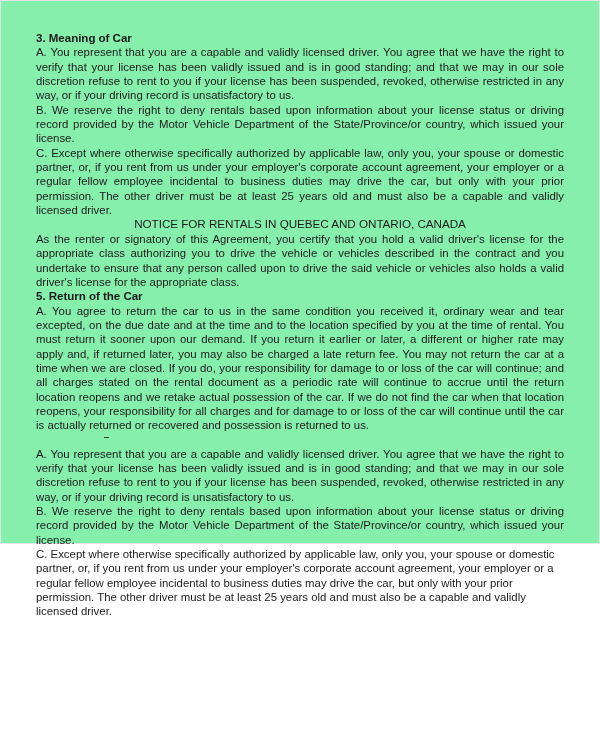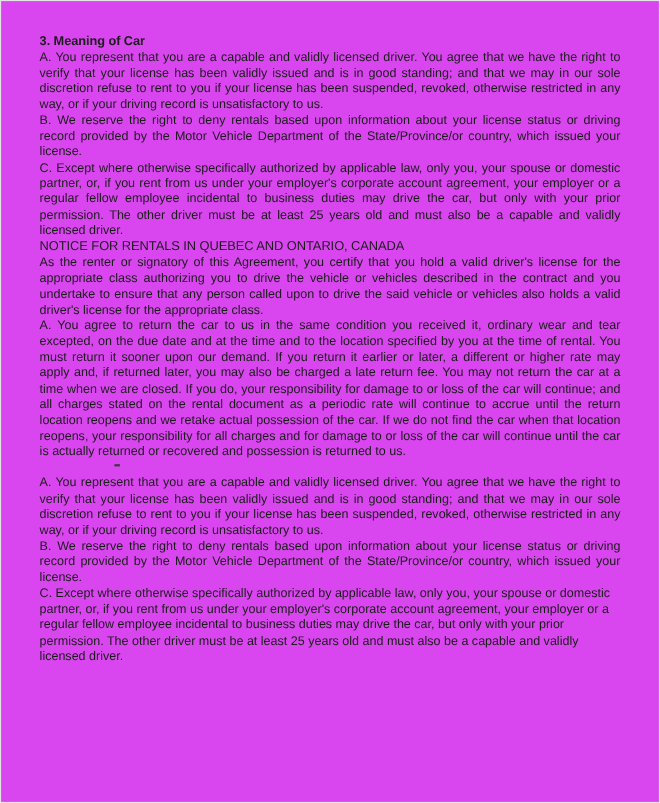--- a/index.html
+++ b/index.html
@@ -10,22 +10,22 @@
   body {
     width: 600px;
     height: 730px;
     overflow: hidden;
     font-family: "Liberation Sans", sans-serif;
   }
   .page {
     position: relative;
     box-sizing: border-box;
     width: 600px;
-    height: 730px;
-    background: #d946ef;
+    height: 544px;
+    background: #86efac;
     border: 1px solid #e3e3e3;
     padding: 30px 35px 0 35px;
   }
   .doc {
     font-size: 11.4px;
     line-height: 14.35px;
     color: #1b1b1b;
     text-align: justify;
     text-justify: inter-word;
     -webkit-font-smoothing: antialiased;
@@ -39,21 +39,21 @@
   }
   .para {
     text-align: justify;
     text-justify: inter-word;
     margin: 0;
   }
   .para:last-child {
     text-align: left;
   }
   .notice {
-    text-align: left;
+    text-align: center;
     font-size: 11.7px;
     line-height: 14.35px;
     letter-spacing: -0.05px;
   }
   .gap {
     height: 14px;
     position: relative;
   }
   .gap-mark {
     position: absolute;
@@ -69,20 +69,21 @@
 <body>
 
 <div class="page">
   <div class="doc" id="doc-body">
       <div class="blk heading">3. Meaning of Car</div>
       <div class="blk para">A. You represent that you are a capable and validly licensed driver. You agree that we have the right to verify that your license has been validly issued and is in good standing; and that we may in our sole discretion refuse to rent to you if your license has been suspended, revoked, otherwise restricted in any way, or if your driving record is unsatisfactory to us.</div>
       <div class="blk para">B. We reserve the right to deny rentals based upon information about your license status or driving record provided by the Motor Vehicle Department of the State/Province/or country, which issued your license.</div>
       <div class="blk para">C. Except where otherwise specifically authorized by applicable law, only you, your spouse or domestic partner, or, if you rent from us under your employer's corporate account agreement, your employer or a regular fellow employee incidental to business duties may drive the car, but only with your prior permission. The other driver must be at least 25 years old and must also be a capable and validly licensed driver.</div>
       <div class="blk notice">NOTICE FOR RENTALS IN QUEBEC AND ONTARIO, CANADA</div>
       <div class="blk para">As the renter or signatory of this Agreement, you certify that you hold a valid driver's license for the appropriate class authorizing you to drive the vehicle or vehicles described in the contract and you undertake to ensure that any person called upon to drive the said vehicle or vehicles also holds a valid driver's license for the appropriate class.</div>
+      <div class="blk heading">5. Return of the Car</div>
       <div class="blk para">A. You agree to return the car to us in the same condition you received it, ordinary wear and tear excepted, on the due date and at the time and to the location specified by you at the time of rental. You must return it sooner upon our demand. If you return it earlier or later, a different or higher rate may apply and, if returned later, you may also be charged a late return fee. You may not return the car at a time when we are closed. If you do, your responsibility for damage to or loss of the car will continue; and all charges stated on the rental document as a periodic rate will continue to accrue until the return location reopens and we retake actual possession of the car. If we do not find the car when that location reopens, your responsibility for all charges and for damage to or loss of the car will continue until the car is actually returned or recovered and possession is returned to us.</div>
       <div class="gap">
         <span class="gap-mark"></span>
       </div>
       <div class="blk para">A. You represent that you are a capable and validly licensed driver. You agree that we have the right to verify that your license has been validly issued and is in good standing; and that we may in our sole discretion refuse to rent to you if your license has been suspended, revoked, otherwise restricted in any way, or if your driving record is unsatisfactory to us.</div>
       <div class="blk para">B. We reserve the right to deny rentals based upon information about your license status or driving record provided by the Motor Vehicle Department of the State/Province/or country, which issued your license.</div>
       <div class="blk para">C. Except where otherwise specifically authorized by applicable law, only you, your spouse or domestic partner, or, if you rent from us under your employer's corporate account agreement, your employer or a regular fellow employee incidental to business duties may drive the car, but only with your prior permission. The other driver must be at least 25 years old and must also be a capable and validly licensed driver.</div>
     </div>
 </div>
 

